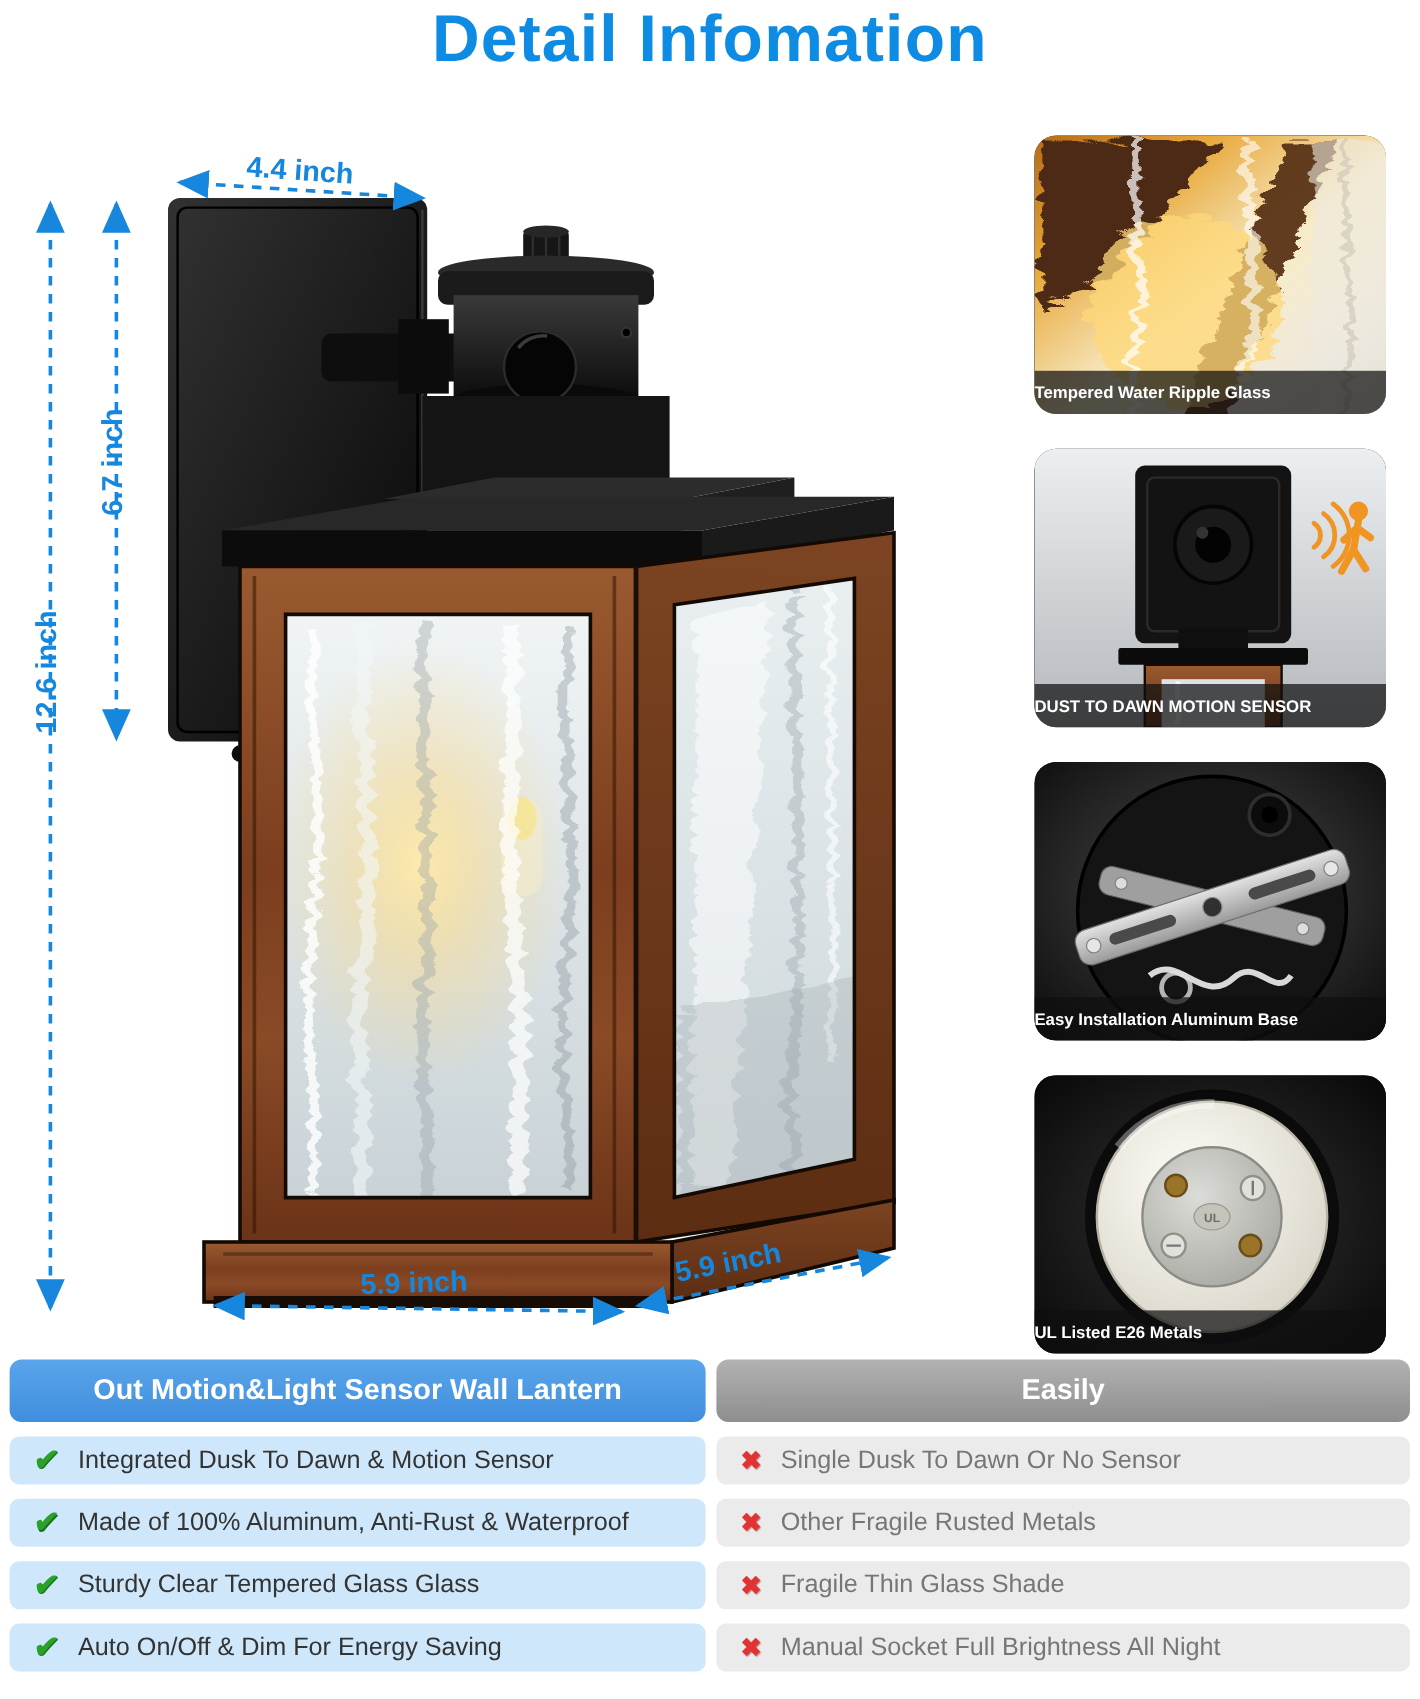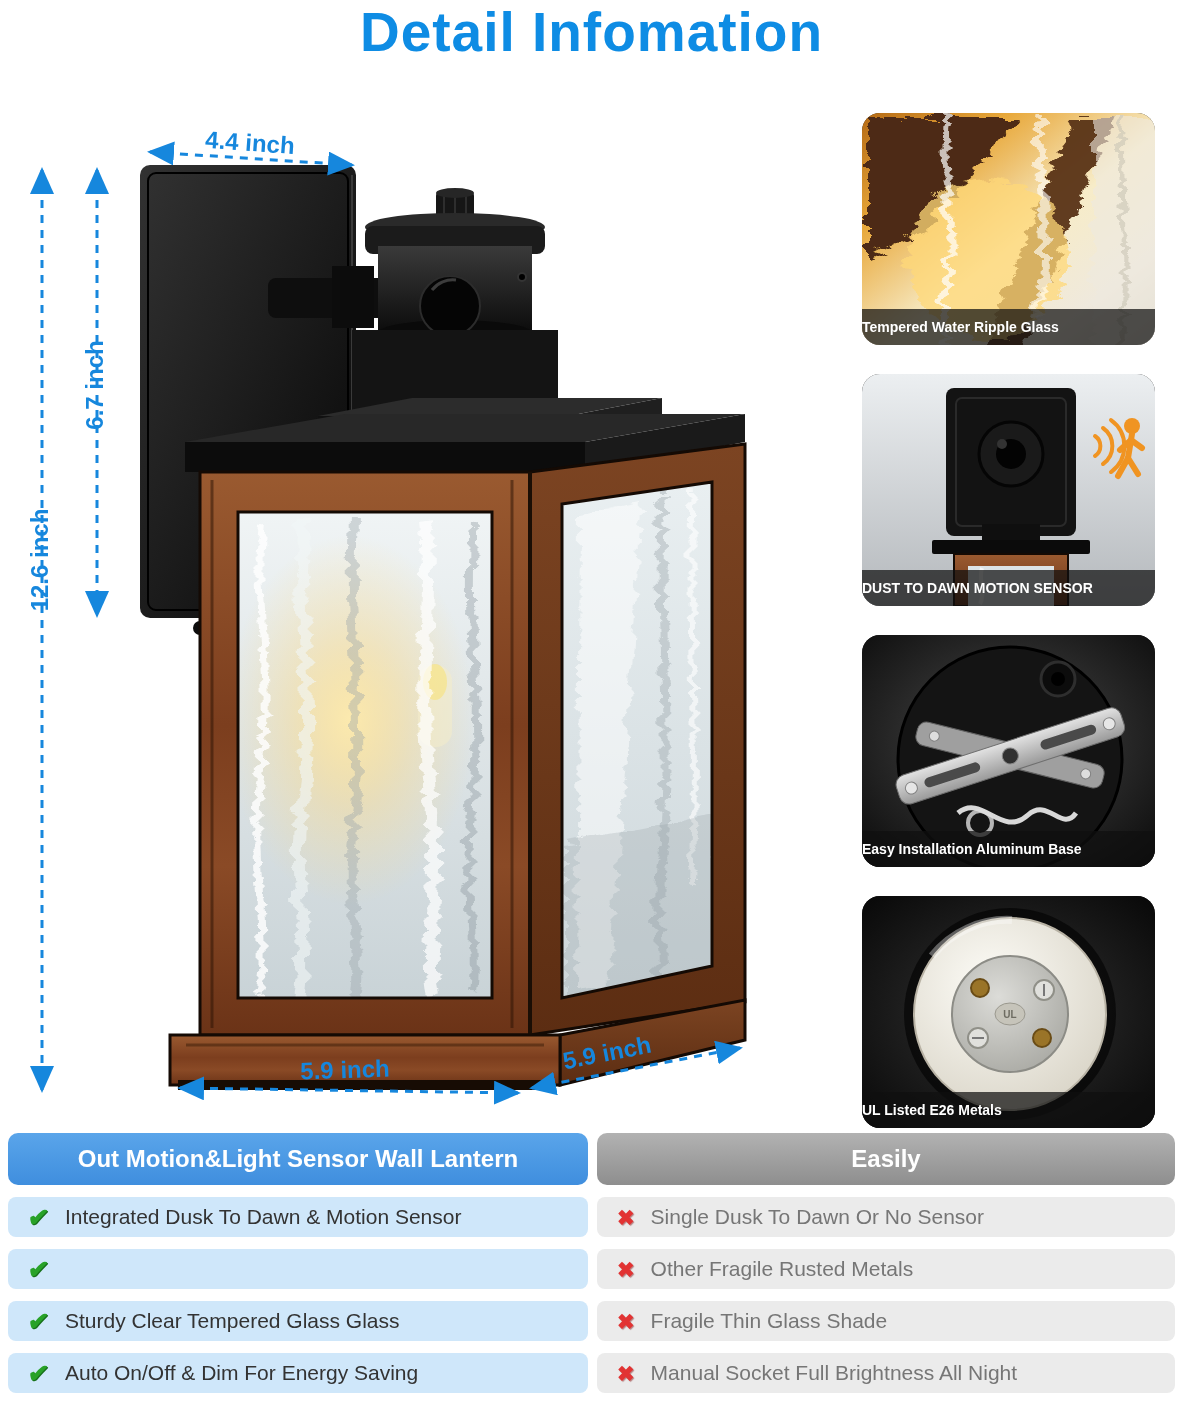--- a/index.html
+++ b/index.html
@@ -349,20 +349,21 @@
   <div class="compare">
 
     <div class="col col-left">
       <div class="cmp-header blue">Out Motion&amp;Light Sensor Wall Lantern</div>
       <div class="cmp-row row-blue">
         <span class="check-icon">✔</span>
         <span>Integrated Dusk To Dawn &amp; Motion Sensor</span>
       </div>
       <div class="cmp-row row-blue">
         <span class="check-icon">✔</span>
+        <span>Made of 100% Aluminum, Anti-Rust &amp; Waterproof</span>
       </div>
       <div class="cmp-row row-blue">
         <span class="check-icon">✔</span>
         <span>Sturdy Clear Tempered Glass Glass</span>
       </div>
       <div class="cmp-row row-blue">
         <span class="check-icon">✔</span>
         <span>Auto On/Off &amp; Dim For Energy Saving</span>
       </div>
     </div>

